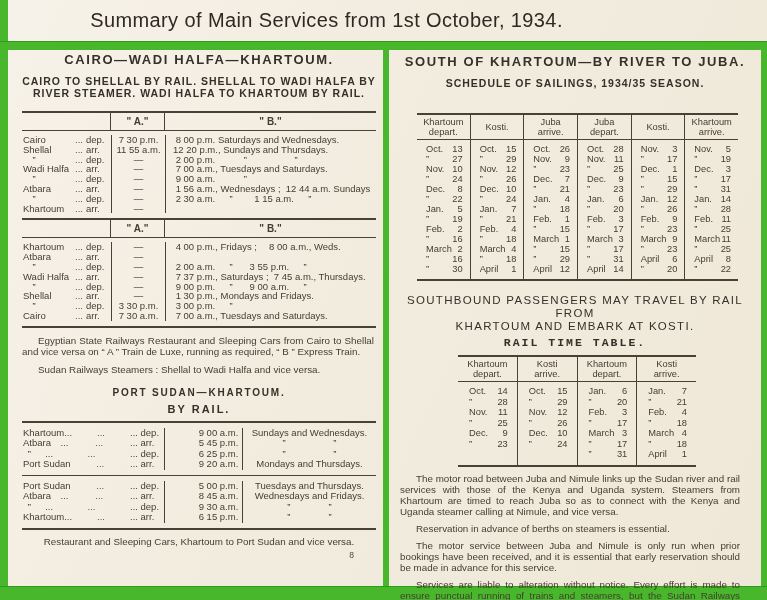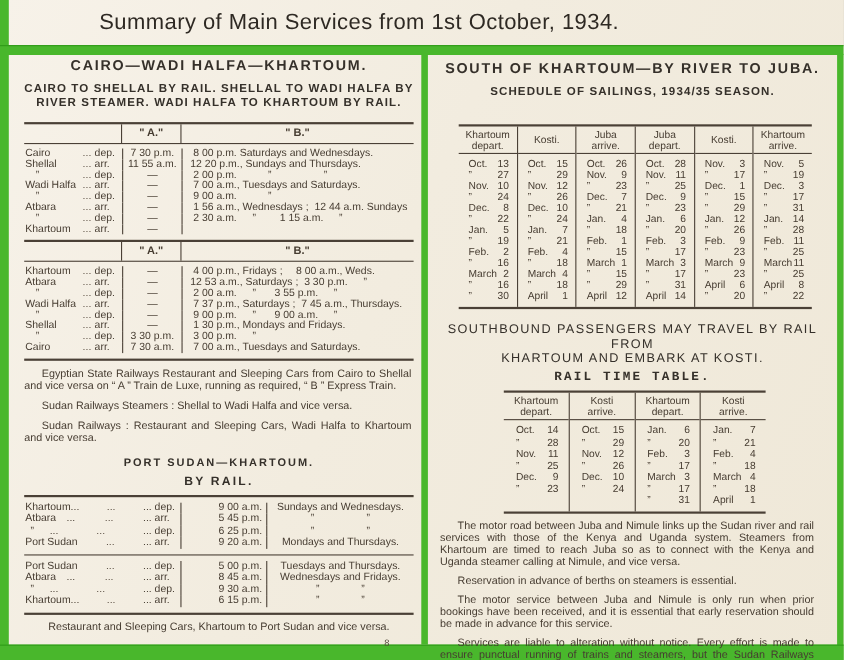--- a/index.html
+++ b/index.html
@@ -186,21 +186,20 @@
             <div class="a">—</div>
             <div class="b"> 4 00 p.m., Fridays ;  8 00 a.m., Weds.</div>
           </div>
           <div class="ab-row">
             <div class="st">
               <span class="st-name">Atbara</span>
               <span class="st-dots">...</span>
               <span class="st-act">arr.</span>
             </div>
             <div class="a">—</div>
-            <div class="b">12 53 a.m., Saturdays ;  3 30 p.m.  ”</div>
           </div>
           <div class="ab-row">
             <div class="st">
               <span class="st-name">  ”</span>
               <span class="st-dots">...</span>
               <span class="st-act">dep.</span>
             </div>
             <div class="a">—</div>
             <div class="b"> 2 00 a.m.  ”   3 55 p.m.  ”</div>
           </div>
@@ -248,21 +247,20 @@
             </div>
             <div class="a">7 30 a.m.</div>
             <div class="b"> 7 00 a.m., Tuesdays and Saturdays.</div>
           </div>
         </div>
     </div>
 
     <div>
         <div class="note">Egyptian State Railways Restaurant and Sleeping Cars from Cairo to Shellal and vice versa on “ A ” Train de Luxe, running as required, “ B ” Express Train.</div>
         <div class="note">Sudan Railways Steamers :  Shellal to Wadi Halfa and vice versa.</div>
-        <div class="note">Sudan Railways :  Restaurant and Sleeping Cars, Wadi Halfa to Khartoum and vice versa.</div>
       </div>
 
     <div class="h2-title">PORT SUDAN—KHARTOUM.</div>
     <div class="h2-sub">BY RAIL.</div>
 
     <div class="ps-table">
       <div class="ps-block">
           <div class="ps-row">
             <div class="st">
               <span class="st-name">Khartoum...</span>

